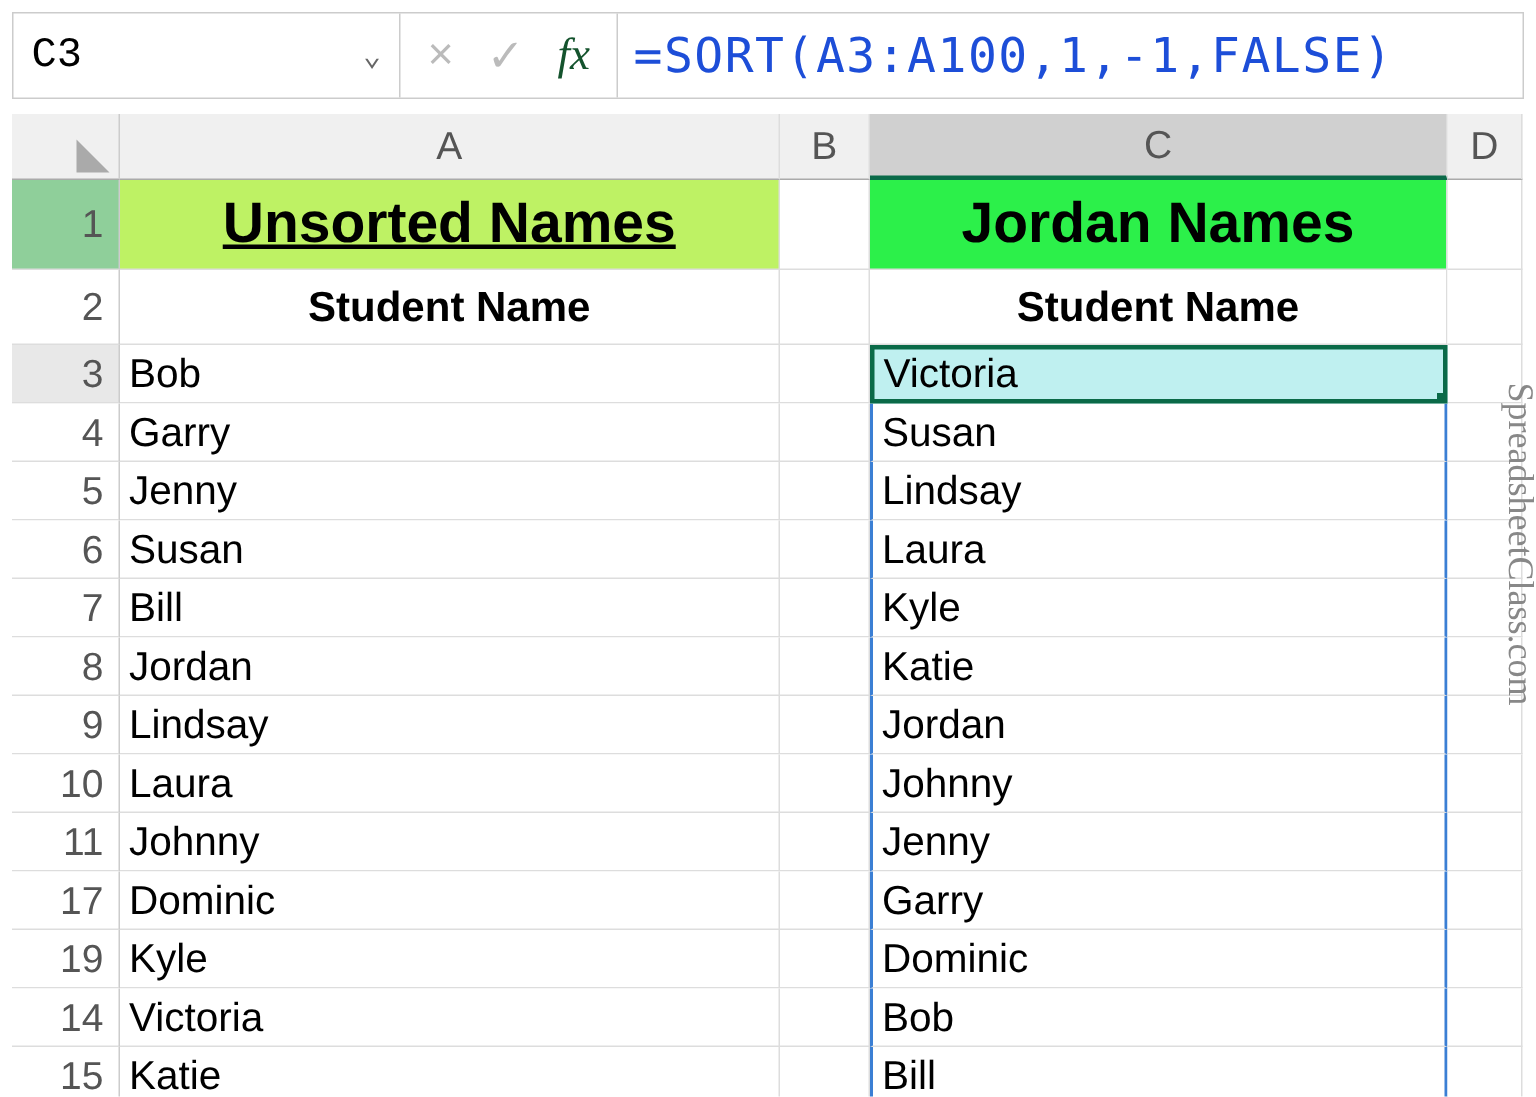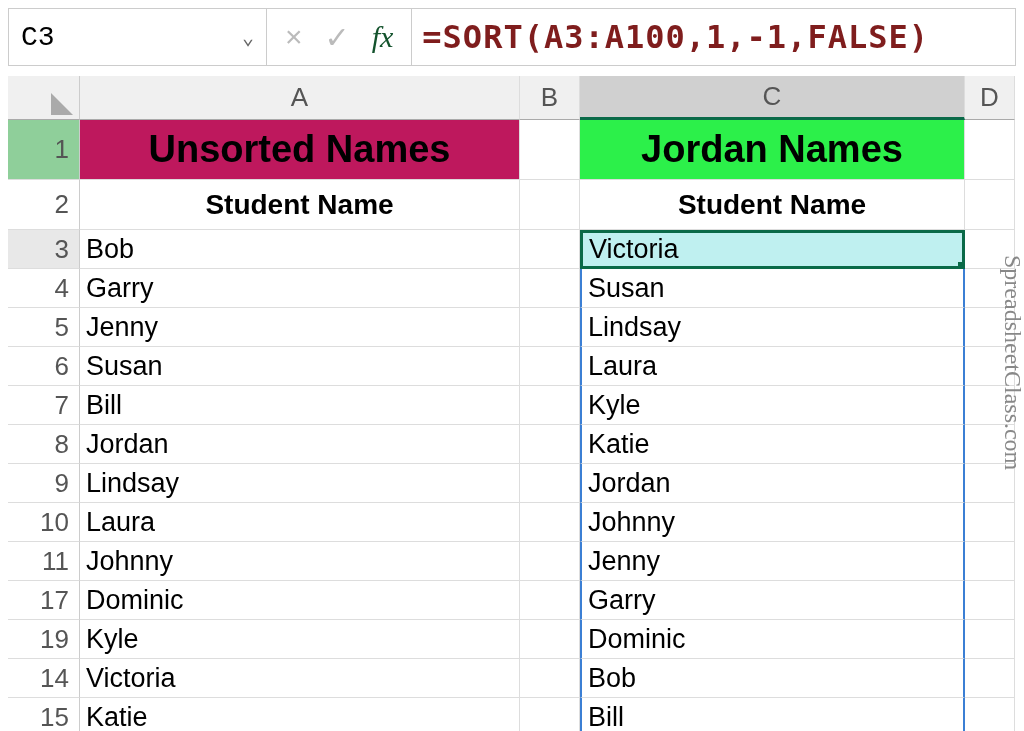--- a/index.html
+++ b/index.html
@@ -45,23 +45,22 @@
   }
   .fb-controls span { font-size: 30px; color: #bbb; }
   .fb-controls .fx { color: #14532d; font-style: italic; font-family: "Times New Roman", serif; font-size: 30px; }
   .formula-input {
     flex: 1;
     display: flex;
     align-items: center;
     padding-left: 10px;
     font-family: Consolas, monospace;
     font-size: 32px;
-    color: #7f1d1d;
+    color: #1d4ed8;
     letter-spacing: 1px;
-    font-weight: bold;
   }
 
   
   .grid {
     position: relative;
     margin-left: 8px;
   }
   .row {
     display: flex;
     align-items: stretch;
@@ -113,25 +112,26 @@
   .col-B { width: 60px; }
   .col-C { width: 385px; }
   .col-D { width: 50px; }
 
   .col-header-row { height: 44px; }
   .r1 { height: 60px; }
   .r2 { height: 50px; }
   .rn { height: 39px; }
 
   .title-red {
-    background: #be185d;
+    background: #bef264;
     color: #000;
     font-weight: bold;
     font-size: 38px;
     justify-content: center;
+    text-decoration: underline;
   }
   .title-green {
     background: #2cf04a;
     color: #000;
     font-weight: bold;
     font-size: 38px;
     justify-content: center;
   }
   .sub-header {
     font-weight: bold;

